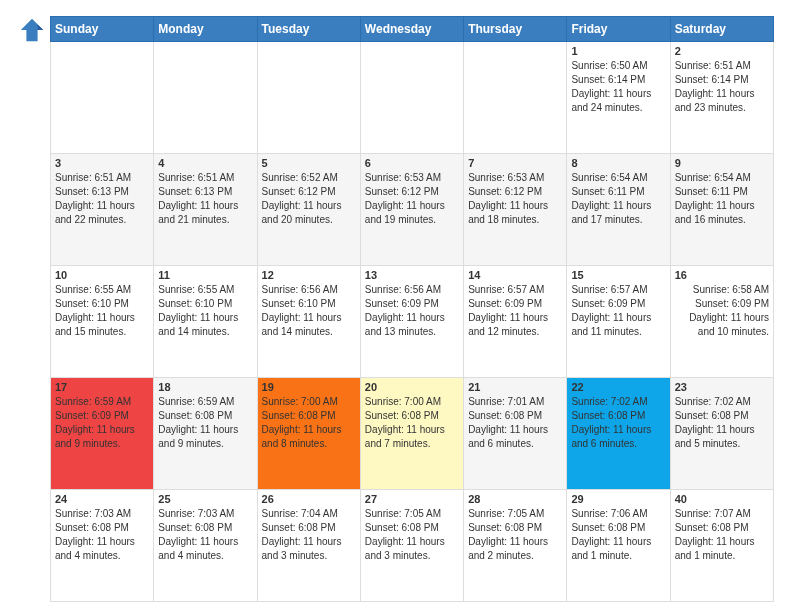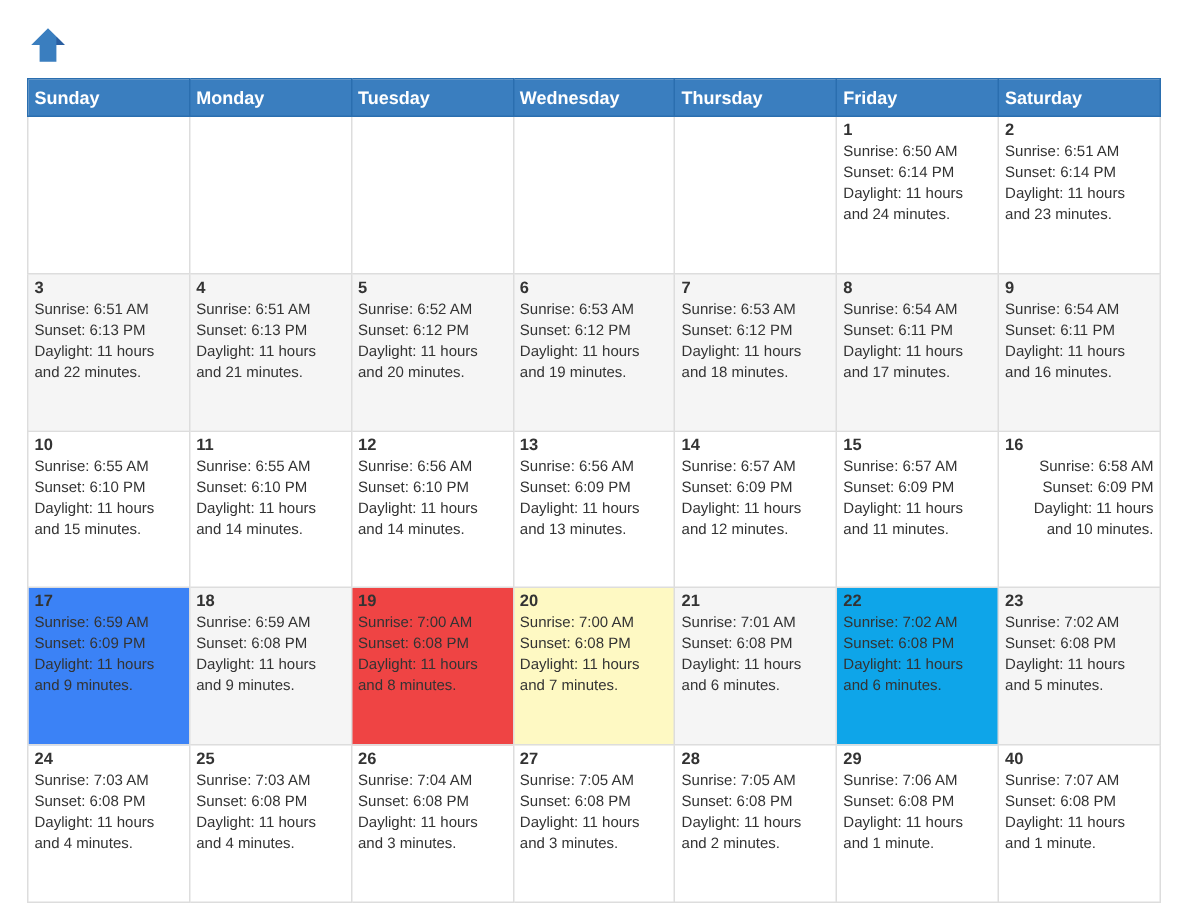--- a/index.html
+++ b/index.html
@@ -8,21 +8,21 @@
       background: #fff;
       width: 792px;
       height: 612px;
       overflow: hidden;
     }
     .page {
       width: 792px;
       height: 612px;
       padding: 16px 18px 10px 18px;
       display: flex;
-      flex-direction: column;
+      flex-direction: row;
       border-radius: 17px;
     }
     .header {
       display: flex;
       justify-content: space-between;
       align-items: flex-start;
       margin-bottom: 8px;
     }
     .logo {
       display: flex;
@@ -249,35 +249,35 @@
           </td>
           <td>
             <span class="day-num">16</span>
             <div class="day-info" style="white-space: pre-line; text-align: right;">Sunrise: 6:58 AM
 Sunset: 6:09 PM
 Daylight: 11 hours
 and 10 minutes.</div>
           </td>
         </tr>
         <tr>
-          <td style="background: #3b82f6; margin-top: 48px;">
+          <td style="background: #ef4444; margin-top: 48px;">
             <span class="day-num">17</span>
             <div class="day-info" style="white-space: pre-line;">Sunrise: 6:59 AM
 Sunset: 6:09 PM
 Daylight: 11 hours
 and 9 minutes.</div>
           </td>
           <td style="background: rgb(245, 245, 245); margin-left: 45px;">
             <span class="day-num">18</span>
             <div class="day-info" style="white-space: pre-line;">Sunrise: 6:59 AM
 Sunset: 6:08 PM
 Daylight: 11 hours
 and 9 minutes.</div>
           </td>
-          <td style="background: #ef4444;">
+          <td style="background: #f97316;">
             <span class="day-num">19</span>
             <div class="day-info" style="white-space: pre-line;">Sunrise: 7:00 AM
 Sunset: 6:08 PM
 Daylight: 11 hours
 and 8 minutes.</div>
           </td>
           <td style="background: #fef9c3;">
             <span class="day-num">20</span>
             <div class="day-info" style="white-space: pre-line;">Sunrise: 7:00 AM
 Sunset: 6:08 PM

